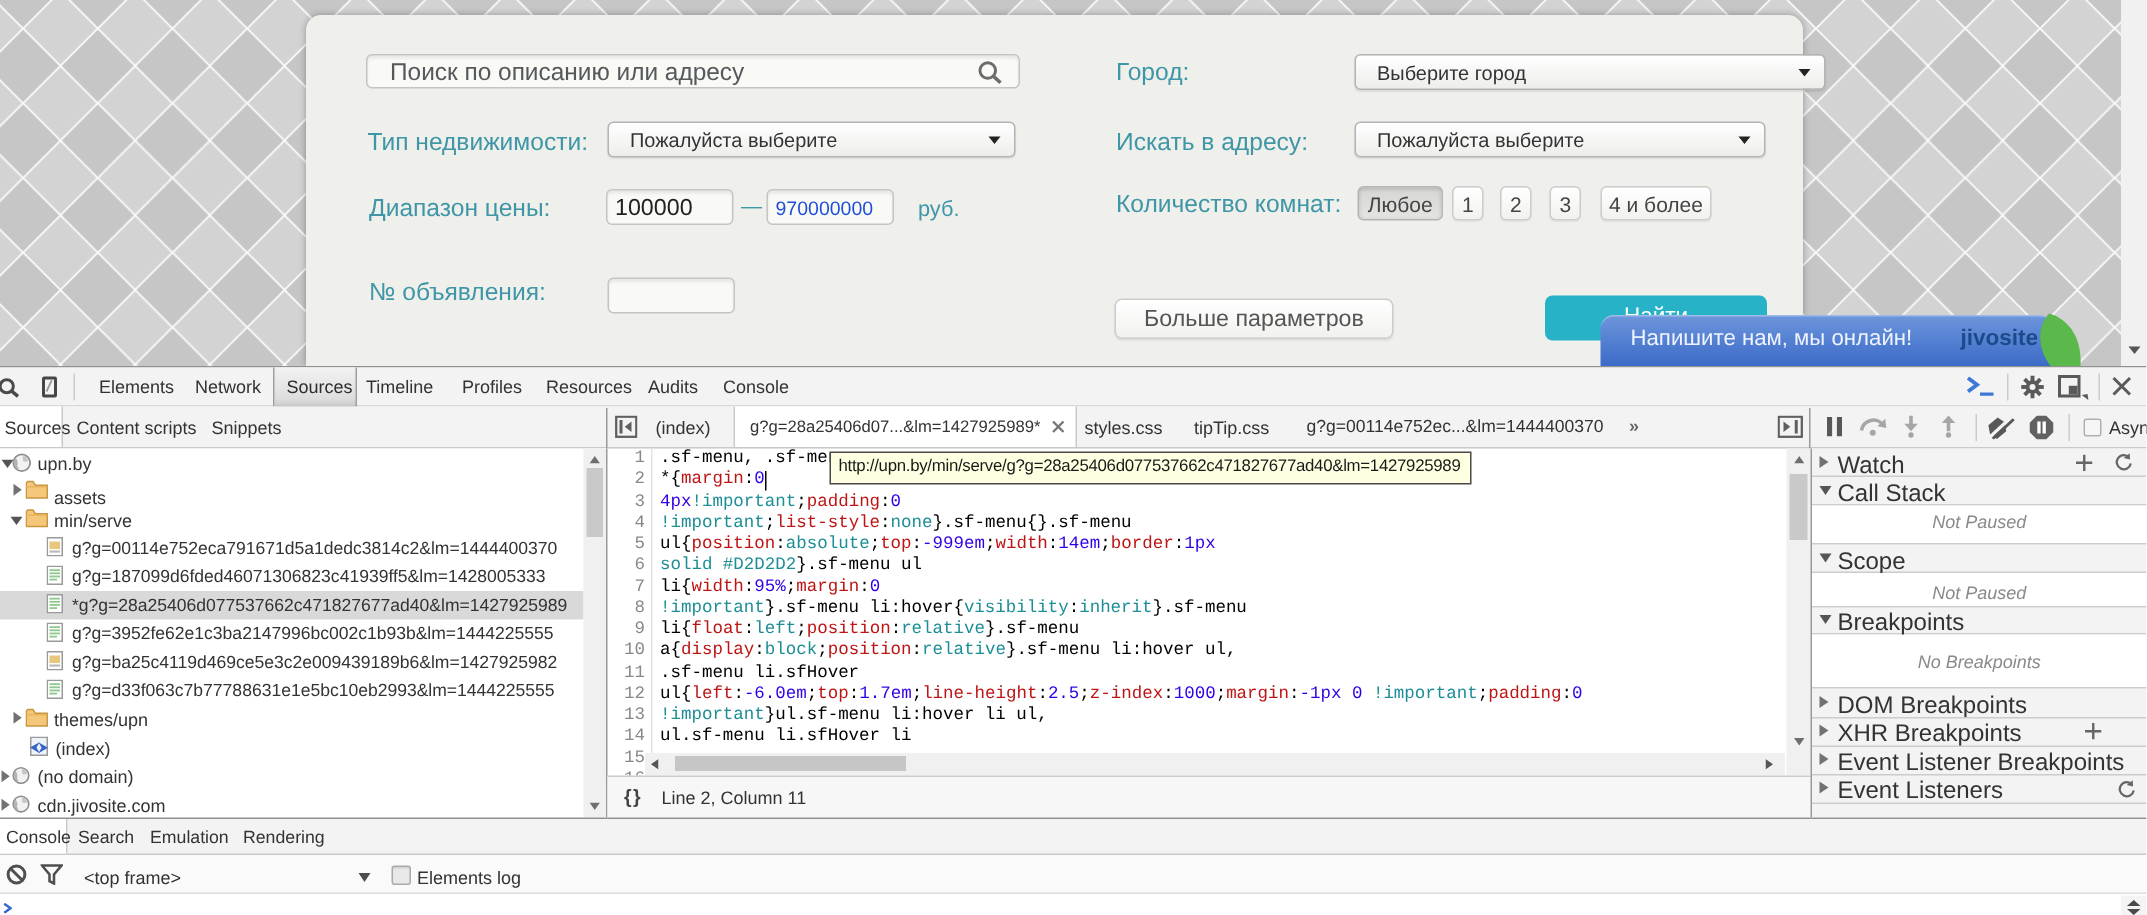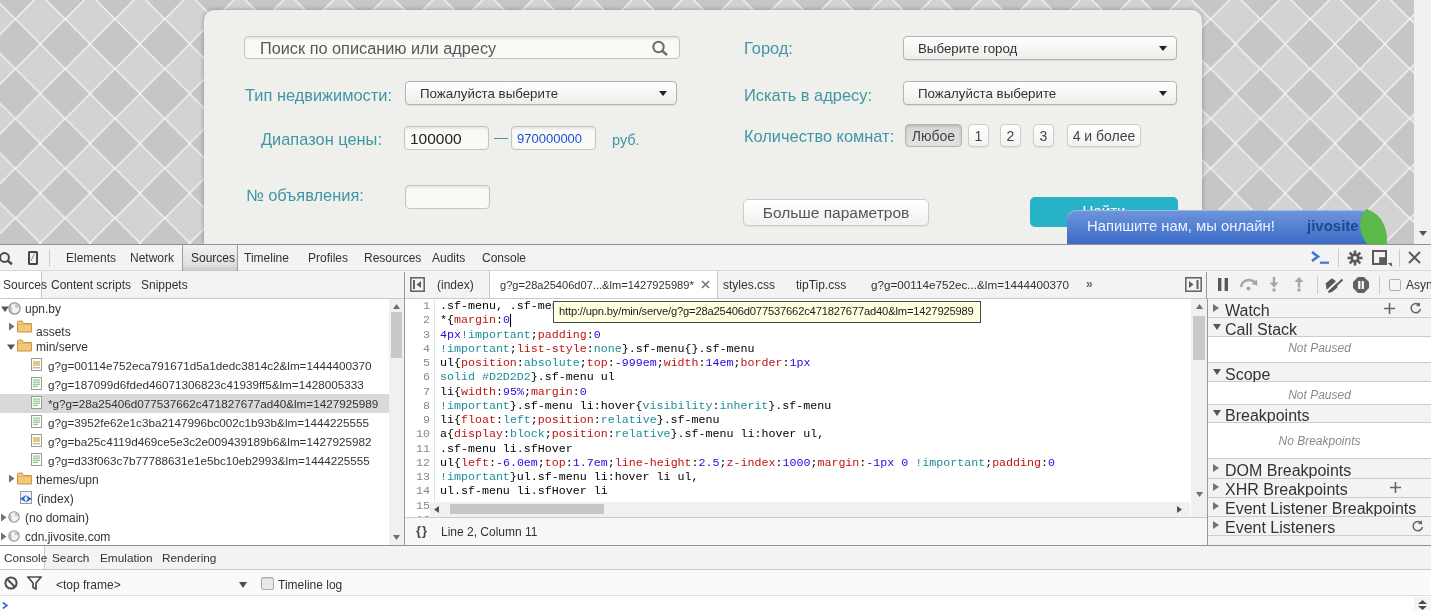--- a/index.html
+++ b/index.html
@@ -41,37 +41,37 @@
 <div class="a" style="left:204px;top:10px;width:998px;height:234px;background:#efefec;border-radius:10px 10px 0 0;box-shadow:0 0 5px rgba(0,0,0,0.3);"></div>
 
 <div class="inp" style="left:244px;top:36px;width:436px;height:23px;"></div>
 <div class="a" style="left:260px;top:38.5px;font-size:16.3px;color:#55595c;">Поиск по описанию или адресу</div>
 <svg class="a" style="left:651px;top:39.5px" width="18" height="17" viewBox="0 0 18 17">
       <circle cx="7.5" cy="7" r="5.2" fill="none" stroke="#6d6d6d" stroke-width="2"></circle>
       <line x1="11.5" y1="11" x2="16" y2="15.2" stroke="#6d6d6d" stroke-width="2.4"></line>
     </svg>
 
 <div class="lbl" style="left:744px;top:39px;">Город:</div>
-<div class="sel" style="left:903px;top:36px;width:274px;text-align:right;">
+<div class="sel" style="left:903px;top:36px;width:314px;text-align:right;">
       <span class="tx">Выберите город</span>
       <span class="ar"></span>
     </div>
 
 <div class="lbl" style="left:245px;top:85.5px;">Тип недвижимости:</div>
 <div class="sel" style="left:405px;top:81px;width:272px;">
       <span class="tx">Пожалуйста выберите</span>
       <span class="ar"></span>
     </div>
 <div class="lbl" style="left:744px;top:85.5px;">Искать в адресу:</div>
 <div class="sel" style="left:903px;top:81px;width:274px;">
       <span class="tx">Пожалуйста выберите</span>
       <span class="ar"></span>
     </div>
 
-<div class="lbl" style="left:246px;top:130px;margin-left:15px;">Диапазон цены:</div>
+<div class="lbl" style="left:246px;top:130px;">Диапазон цены:</div>
 <div class="inp" style="left:404px;top:126px;width:85px;height:24px;"></div>
 <div class="a" style="left:410px;top:130px;font-size:15.5px;color:#222;">100000</div>
 <div class="a" style="left:494px;top:128.5px;font-size:14px;color:#3e96a6;">—</div>
 <div class="inp" style="left:511px;top:126px;width:85px;height:24px;"></div>
 <div class="a" style="left:517px;top:131px;font-size:13px;color:#1d4ed8;">970000000</div>
 <div class="lbl" style="left:612px;top:132px;font-size:14.5px;">руб.</div>
 
 <div class="lbl" style="left:744px;top:127px;">Количество комнат:</div>
 <div class="rbtn" style="left:905px;top:124px;width:57px;background:linear-gradient(#d6d6d4,#e4e4e2);border-color:#b5b5b5;box-shadow:inset 0 1px 3px rgba(0,0,0,0.18);"><span style="position:relative;top:3px;">Любое</span></div>
 <div class="rbtn" style="left:968px;top:124px;width:21px;"><span style="position:relative;top:3px;">1</span></div>
@@ -431,21 +431,21 @@
 <svg class="a" style="left:4px;top:576px" width="14" height="14" viewBox="0 0 14 14">
       <circle cx="7" cy="7" r="5.6" fill="none" stroke="#4f4f4f" stroke-width="2"></circle>
       <line x1="3" y1="3" x2="11" y2="11" stroke="#4f4f4f" stroke-width="2"></line>
     </svg>
 <svg class="a" style="left:27px;top:576px" width="15" height="14" viewBox="0 0 15 14">
       <path d="M1 1 L14 1 L9 7 L9 13 L6 11.5 L6 7 Z" fill="none" stroke="#4f4f4f" stroke-width="1.7"></path>
     </svg>
 <div class="dtx a" style="left:56px;top:578px;">&lt;top frame&gt;</div>
 <div class="a" style="left:239px;top:582px;width:0;height:0;border-left:4.5px solid transparent;border-right:4.5px solid transparent;border-top:6px solid #4d4d4d;"></div>
 <div class="a" style="left:261px;top:577px;width:11px;height:11px;background:#e9e9e9;border:1px solid #aaa;border-radius:2px;box-shadow:inset 0 1px 1px rgba(0,0,0,0.1);"></div>
-<div class="dtx a" style="left:278px;top:578px;">Timeline log</div>
+<div class="dtx a" style="left:278px;top:578px;">Elements log</div>
 <svg class="a" style="left:2px;top:602px" width="6" height="7" viewBox="0 0 6 7">
       <path d="M0.8 0.5 L5 3.5 L0.8 6.5" fill="none" stroke="#3667cd" stroke-width="1.6"></path>
     </svg>
 <div class="a" style="left:1414px;top:597px;width:17px;height:13px;background:#f4f4f4;"></div>
 <svg class="a" style="left:1418px;top:600px" width="9" height="10" viewBox="0 0 9 10">
       <path d="M4.5 0 L9 4 L0 4 Z" fill="#4a4a4a"></path>
       <path d="M0 6 L9 6 L4.5 10 Z" fill="#4a4a4a"></path>
     </svg>
 </div>
 

